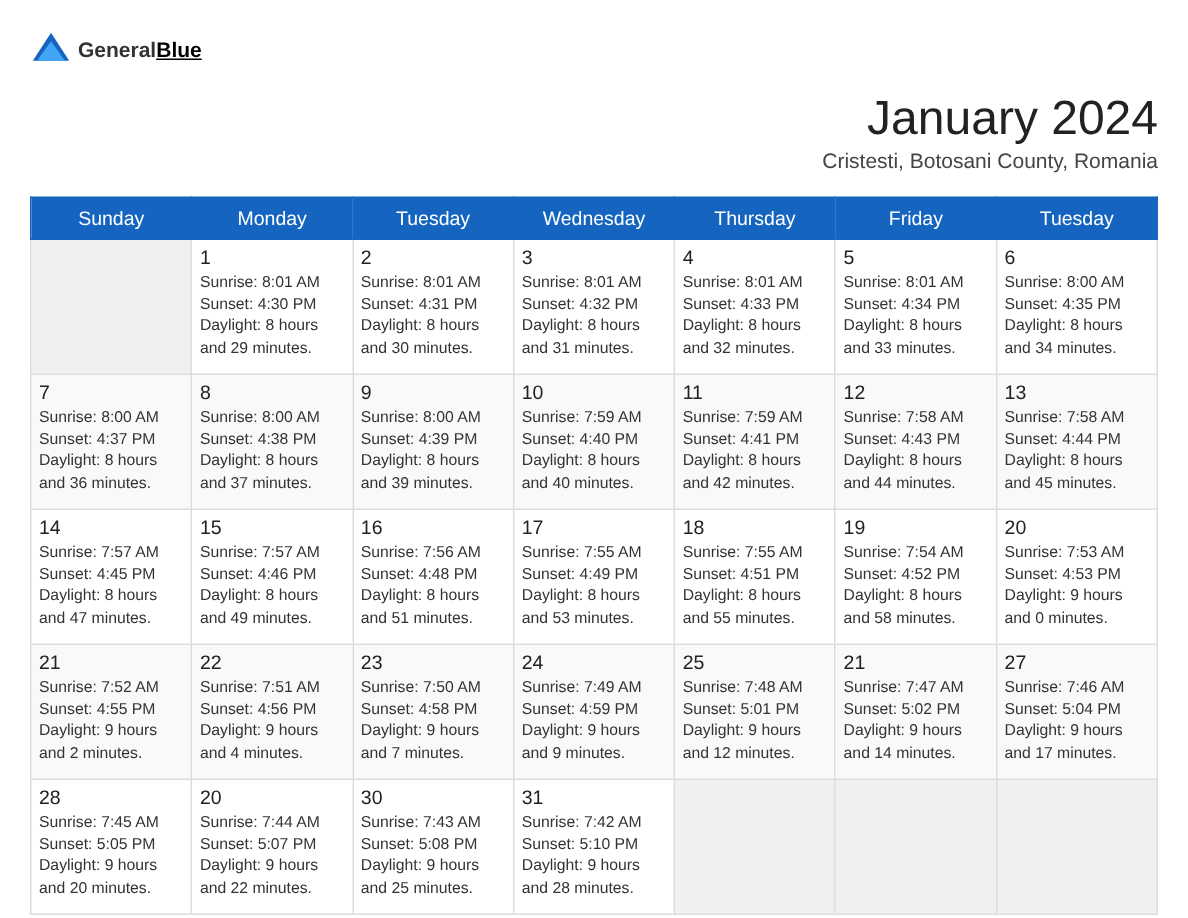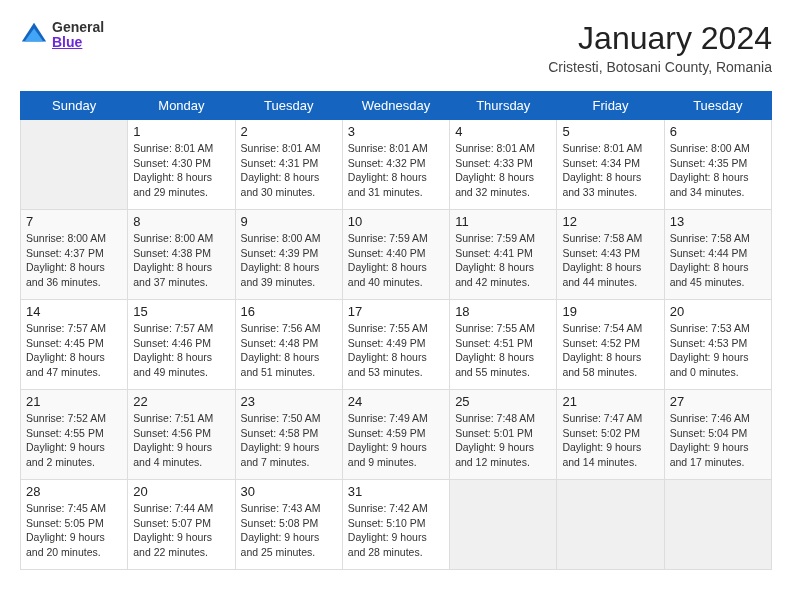--- a/index.html
+++ b/index.html
@@ -16,33 +16,33 @@
       align-items: flex-start;
       margin-bottom: 16px;
     }
     .logo {
       display: flex;
       align-items: center;
       gap: 4px;
     }
     .logo-text {
       display: flex;
-      flex-direction: column;
       font-size: 14px;
       font-weight: bold;
       line-height: 1.1;
     }
     .logo-text .general { color: #333; }
-    .logo-text .blue { color: #6d28d9; text-decoration: underline; }
+    .logo-text .blue { color: #000000; text-decoration: underline; }
     .logo-icon {
       width: 28px;
       height: 28px;
     }
     .title-block {
       text-align: right;
+      margin-top: 40px;
     }
     .month-title {
       font-size: 32px;
       font-weight: normal;
       color: #222;
     }
     .location {
       font-size: 14px;
       color: #444;
       margin-top: 2px;

